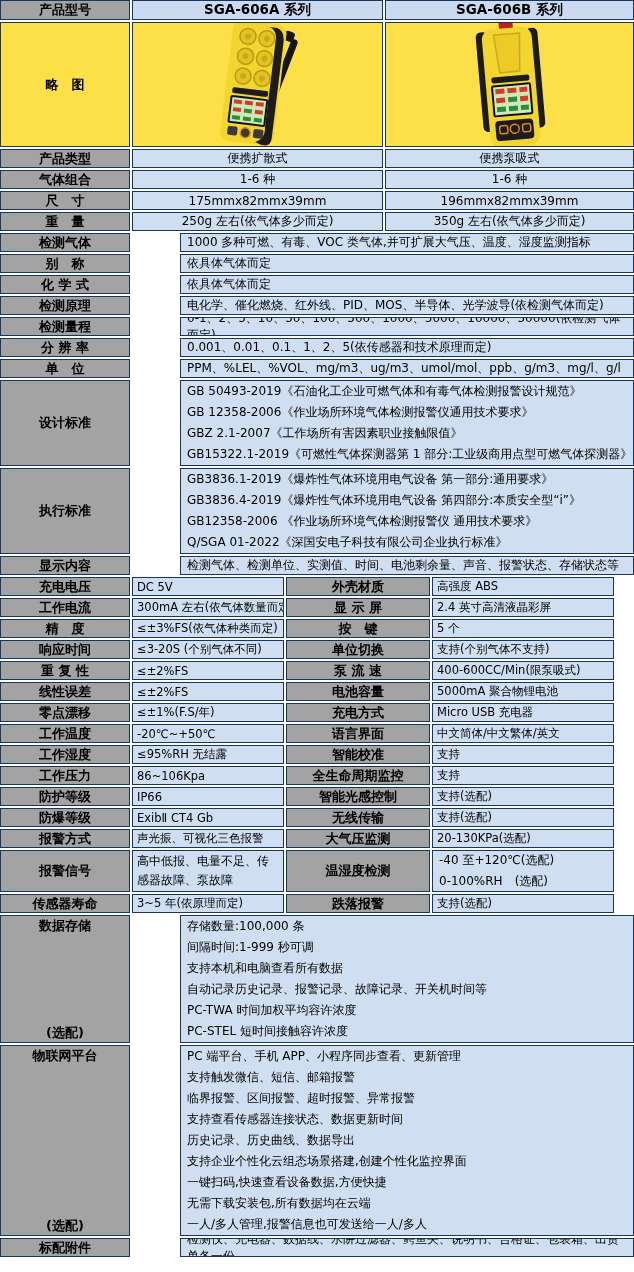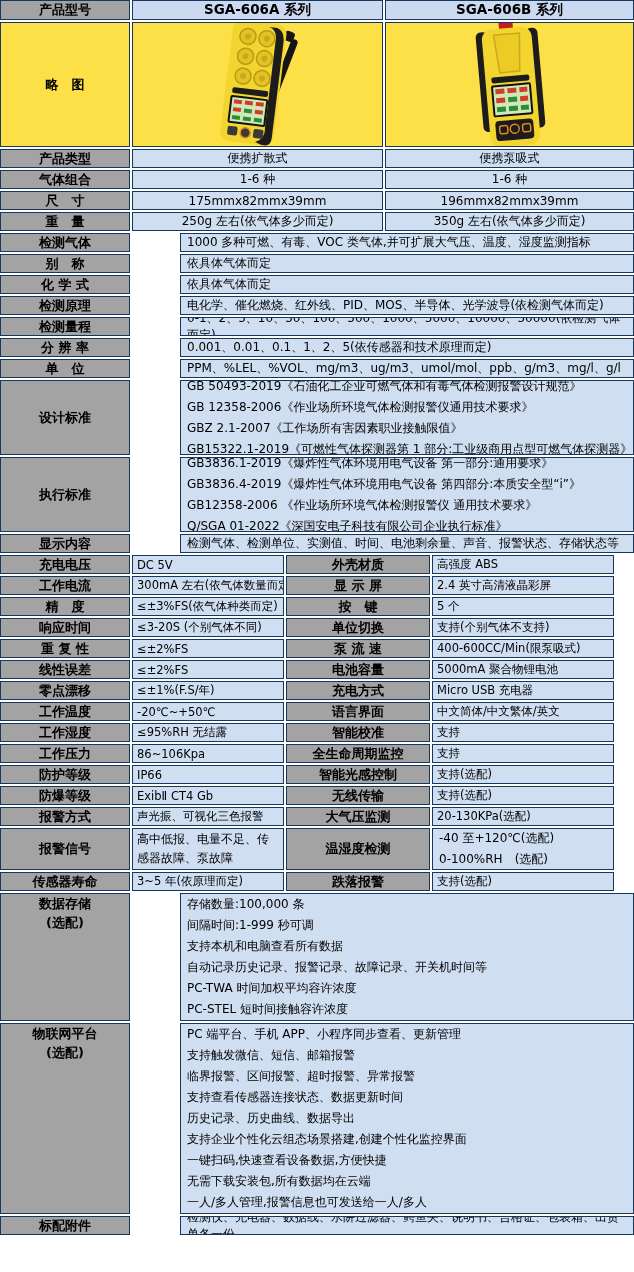--- a/index.html
+++ b/index.html
@@ -26,24 +26,24 @@
   .img{height:125px; background:#fde047; justify-content:center;}
   .w2{width:502px;margin-left:48px;}
   .wA{width:251px;}
   .wB{width:249px;}
   .wv1{width:152px;}
   .wl2{width:144px;}
   .wv2{width:182px;}
   .dualval{font-size:11.5px; padding:0 4px; white-space:nowrap;}
   .lines{flex-direction:column; align-items:flex-start; justify-content:center; padding:2px 6px;}
   .lines div{line-height:21px; white-space:nowrap;}
-  .twoLineLab{flex-direction:column; justify-content:flex-start; line-height:19px;}
+  .twoLineLab{flex-direction:column; justify-content:space-between; line-height:19px;}
   .wrapval{white-space:normal; line-height:19px; padding:2px 4px;}
   .h2l{height:42px;}
-  .hstd{height:75px;}
+  .hstd{height:86px;}
   .hsto{height:128px;}
   .hiot{height:191px;}
 </style>
 </head>
 <body>
 
 <div class="tbl">
 
   <div class="row">
     <div class="cell lab hd">产品型号</div>

